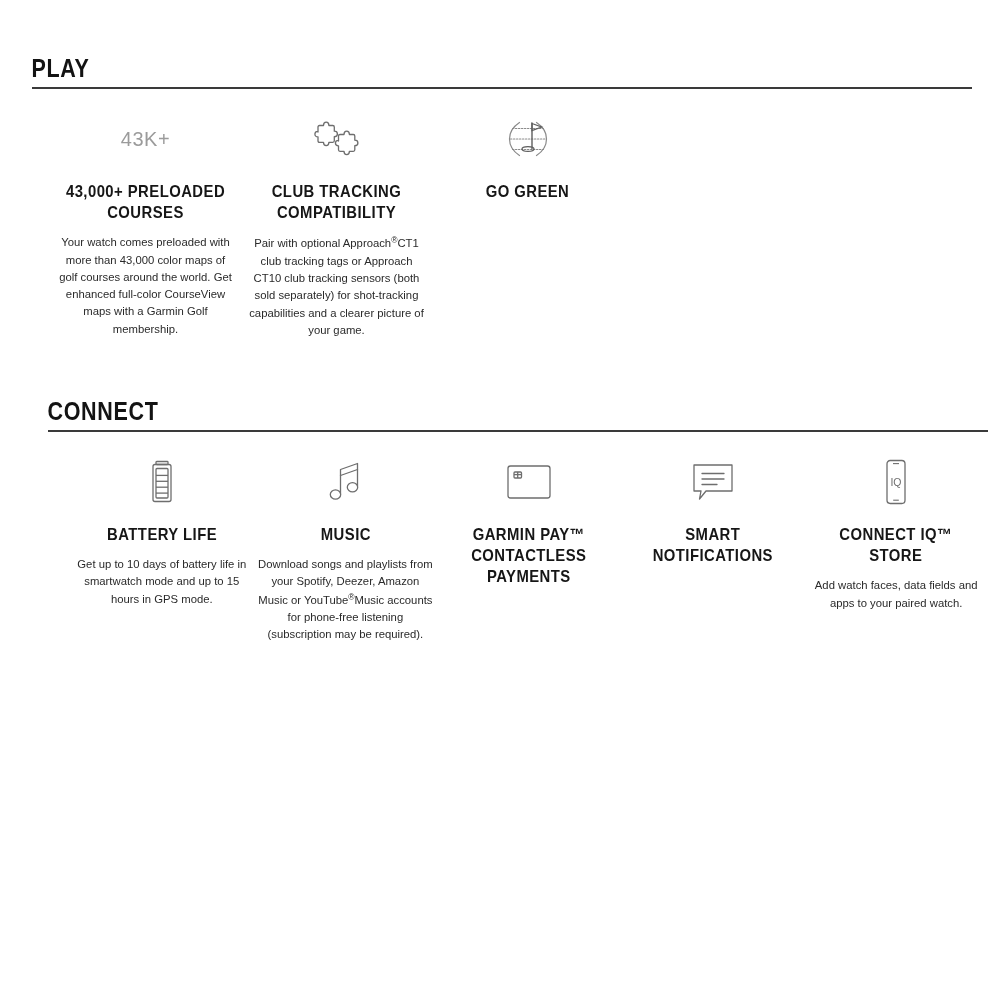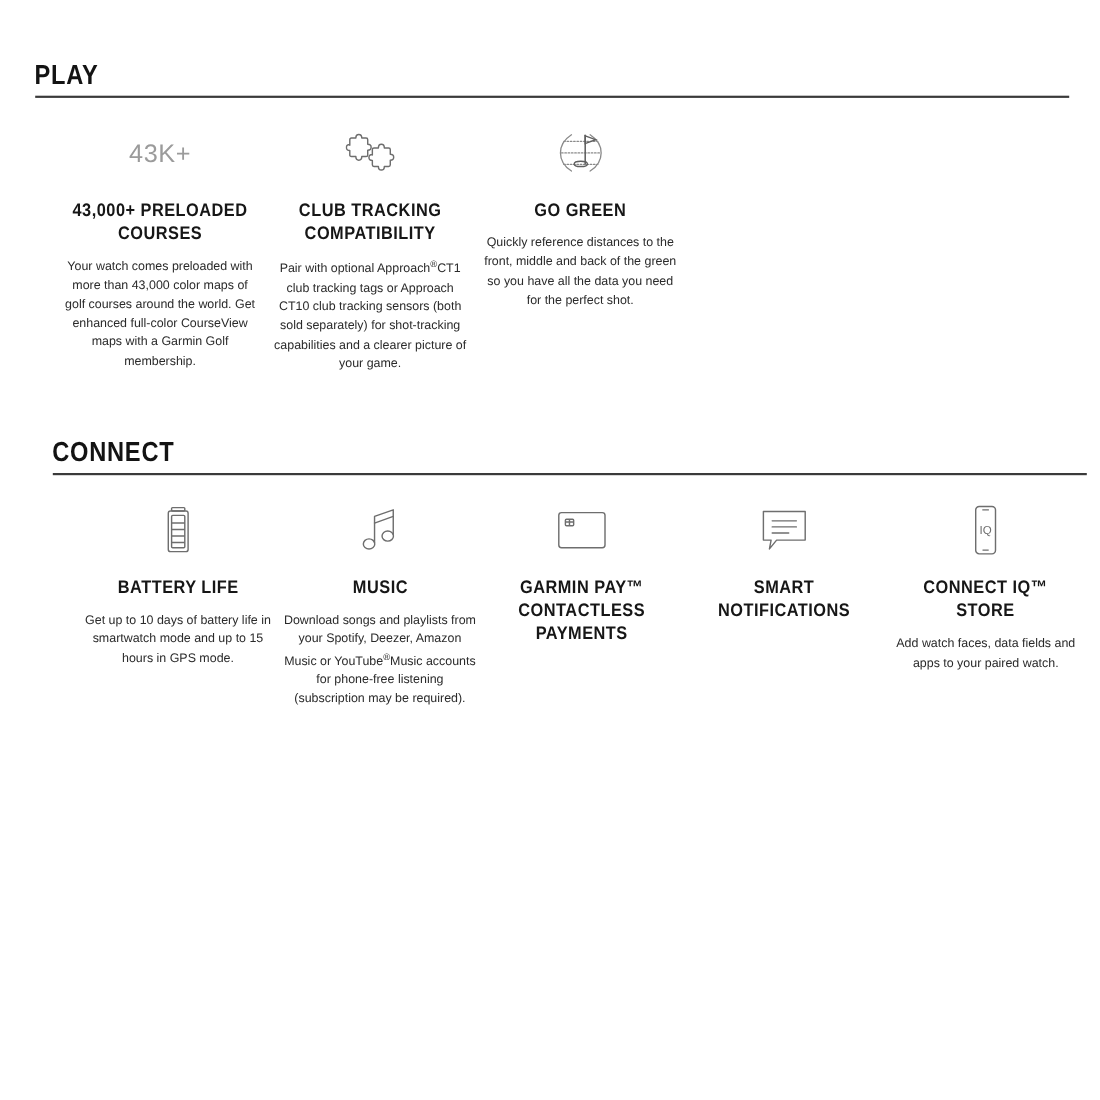--- a/index.html
+++ b/index.html
@@ -68,21 +68,21 @@
   .icon-wrap {
     height: 56px;
     display: flex;
     align-items: center;
     justify-content: center;
     margin-bottom: 14px;
   }
   .icon-wrap svg { display: block; }
 
   .icon-text {
-    font-size: 23px;
+    font-size: 20px;
     letter-spacing: 0.5px;
     color: #9b9b9b;
     font-family: "Liberation Sans", sans-serif;
   }
 
   .feature-title {
     font-size: 16.5px;
     font-weight: 700;
     letter-spacing: 0.5px;
     line-height: 1.28;
@@ -166,23 +166,20 @@
 
                 <path d="M28 7 L28 33" stroke="#5f5f5f" stroke-width="1.4"></path>
 
                 <path d="M28 7.5 L37.5 11 L28 14.5 Z" stroke="#5f5f5f" stroke-width="1.3"></path>
 
                 <ellipse cx="24" cy="33" rx="6" ry="2.4" stroke="#5f5f5f" stroke-width="1.3"></ellipse>
               </g>
             </svg>
           </div>
           <h3 class="feature-title">GO GREEN</h3>
-          <p class="feature-body">
-            <span>Quickly reference distances to the front, middle and back of the green so you have all the data you need for the perfect shot.</span>
-          </p>
         </div>
 
       </div>
     </div>
   </div>
 
   <div class="connect-block">
     <div class="section">
       <h2 class="section-head">CONNECT</h2>
       <div class="section-rule"></div>

